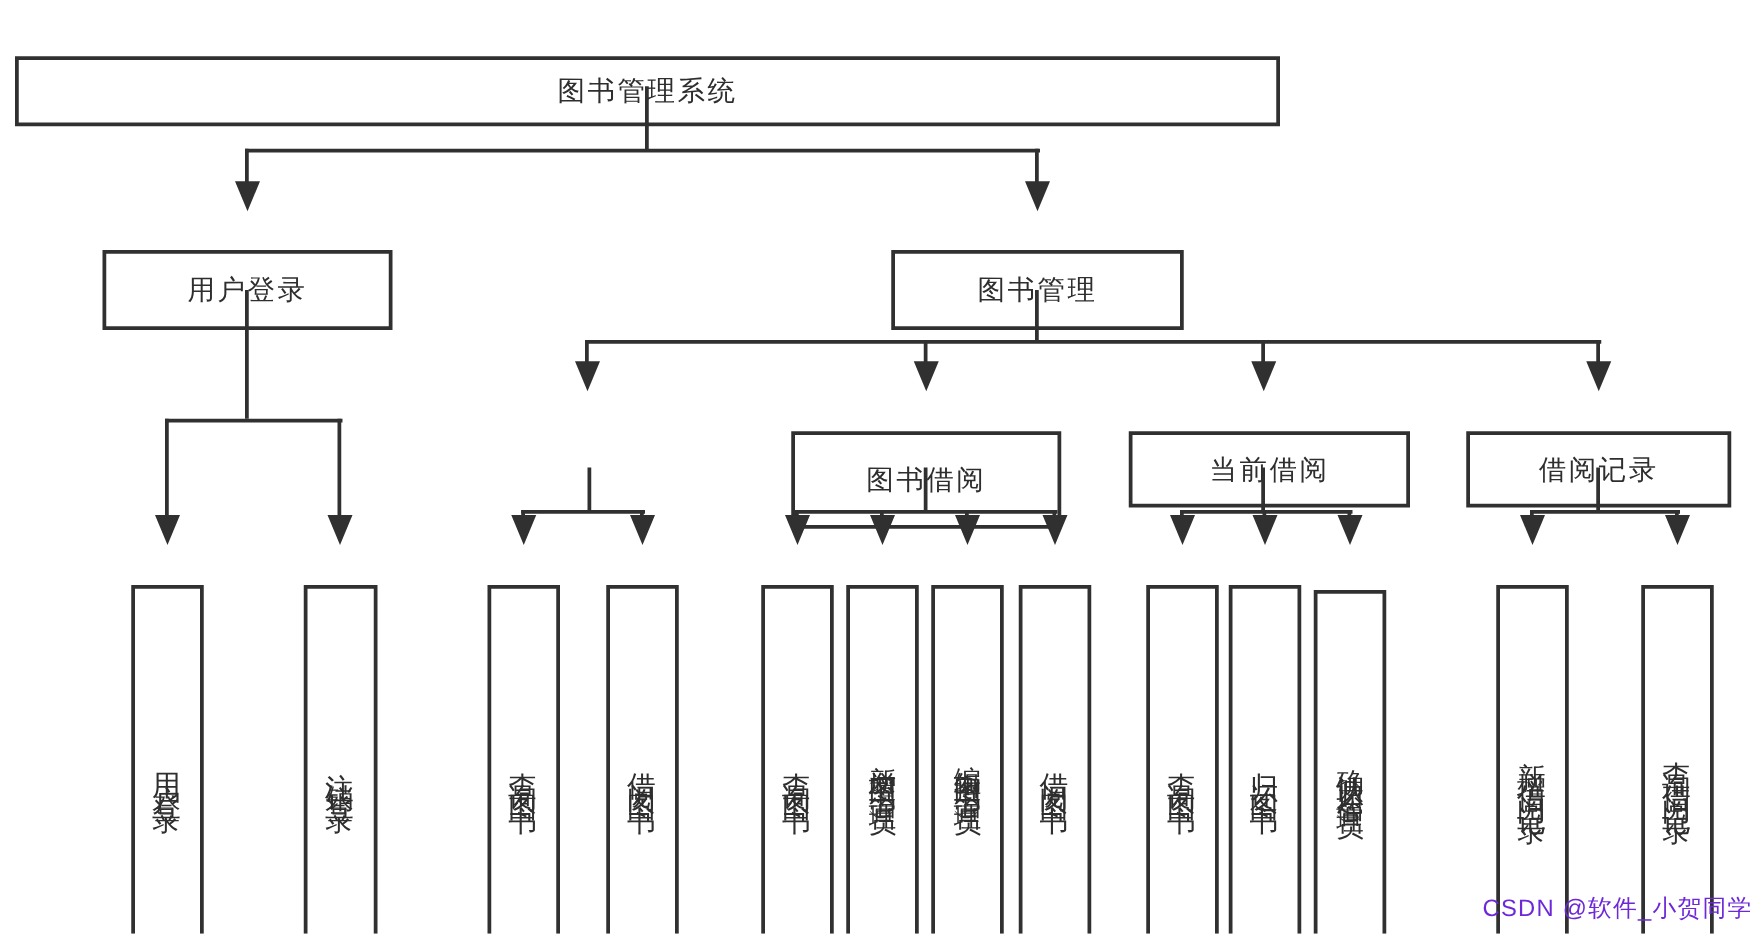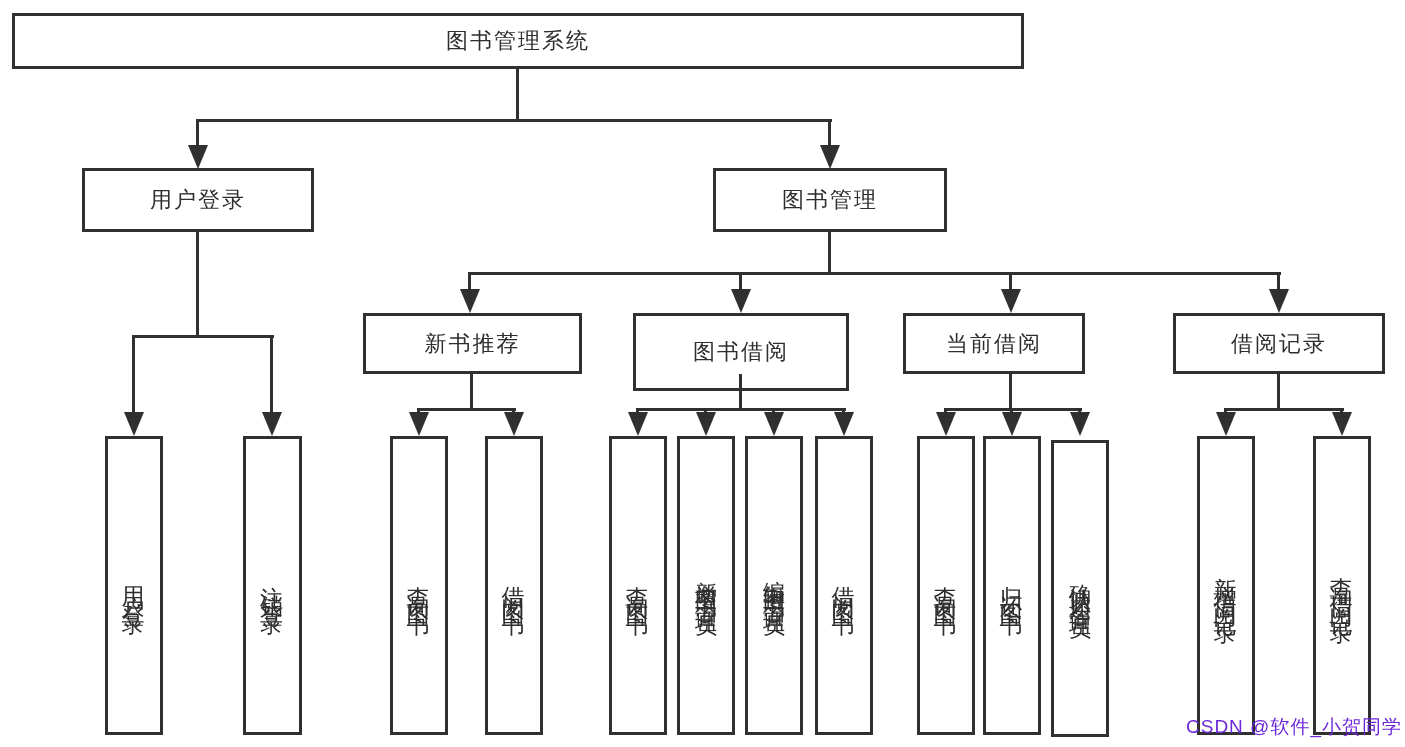--- a/index.html
+++ b/index.html
@@ -3,21 +3,21 @@
 <meta charset="utf-8">
 <style>
   html,body{margin:0;padding:0;background:#fff;}
   #stage{
     position:relative;width:1405px;height:747px;background:#ffffff;overflow:hidden;
     font-family:"Liberation Sans","DejaVu Sans",sans-serif;color:#333;
   }
   .box{
     position:absolute;background:#fff;border:3px solid #303030;box-sizing:border-box;
     display:flex;align-items:center;justify-content:center;
-    font-size:22px;letter-spacing:2px;color:#2e2e2e;white-space:nowrap;
+    font-size:22px;letter-spacing:2px;color:#2e2e2e;white-space:nowrap;margin-top:32px;
   }
   .leaf{
     writing-mode:vertical-rl;text-orientation:mixed;
     font-size:23px;letter-spacing:9px;white-space:normal;
   }
   .leaf.long{font-size:22px;letter-spacing:5px;}
   .hline,.vline{position:absolute;background:#303030;}
   .hline{height:3px;}
   .vline{width:3px;}
   .drop{position:absolute;width:20px;}
@@ -79,27 +79,24 @@
     </div>
   <div class="drop" style="left:1001px;top:272px;height:41px;">
       <span class="shaft"></span>
       <span class="head"></span>
     </div>
   <div class="drop" style="left:1269px;top:272px;height:41px;">
       <span class="shaft"></span>
       <span class="head"></span>
     </div>
 
-  <div class="box" style="left:363px;top:313px;width:219px;height:61px;">
-    <span>新书推荐</span>
-  </div>
   <div class="box" style="left:633px;top:313px;width:216px;height:78px;">
     <span>图书借阅</span>
   </div>
-  <div class="box" style="left:903px;top:313px;width:182px;height:61px;">
+  <div class="box" style="left:903px;top:313px;width:225px;height:61px;">
     <span>当前借阅</span>
   </div>
   <div class="box" style="left:1173px;top:313px;width:212px;height:61px;">
     <span>借阅记录</span>
   </div>
 
   <div class="vline" style="left:470px;top:374px;height:34px;"></div>
   <div class="hline" style="left:417px;top:408px;width:99px;"></div>
   <div class="drop" style="left:409px;top:408px;height:28px;">
       <span class="shaft"></span>

